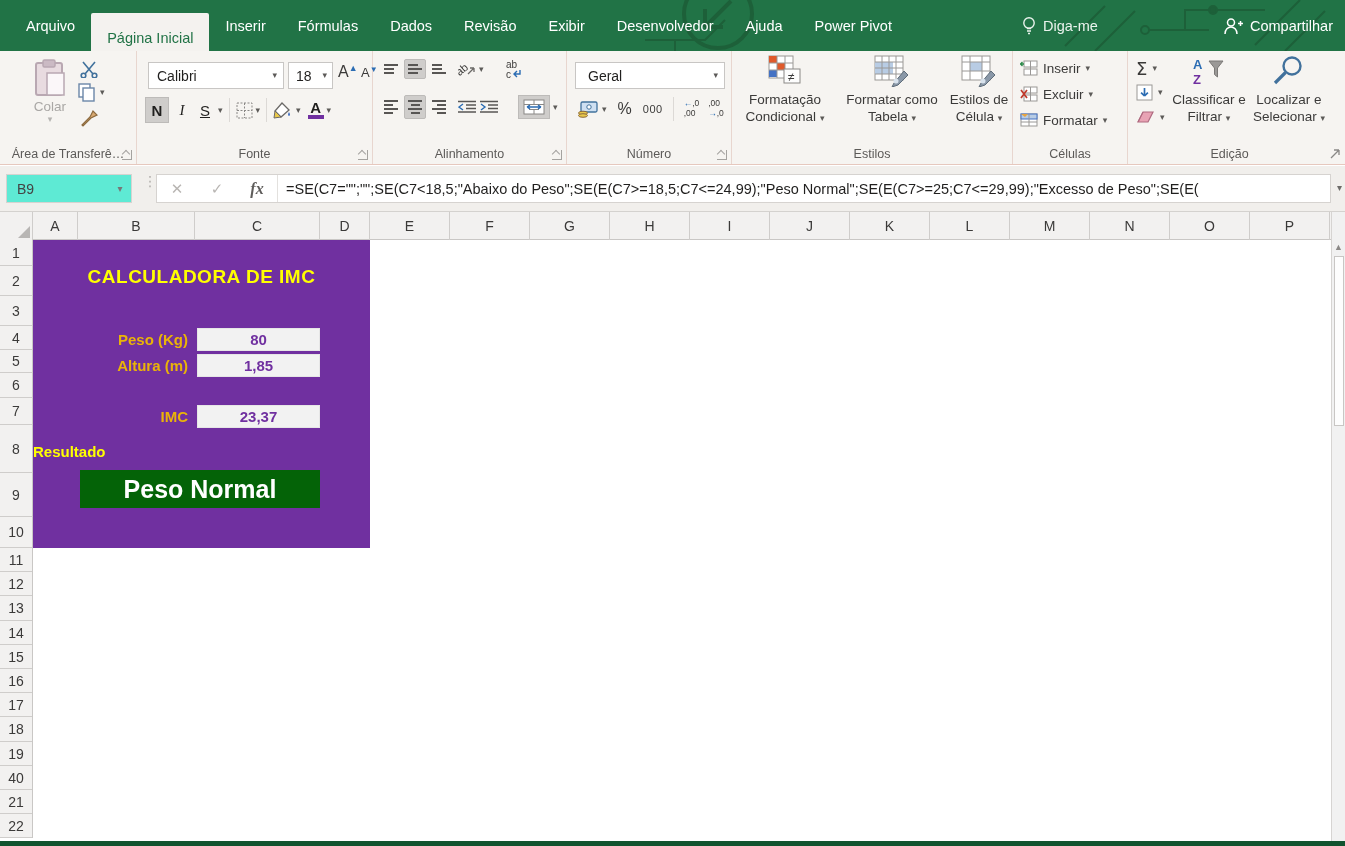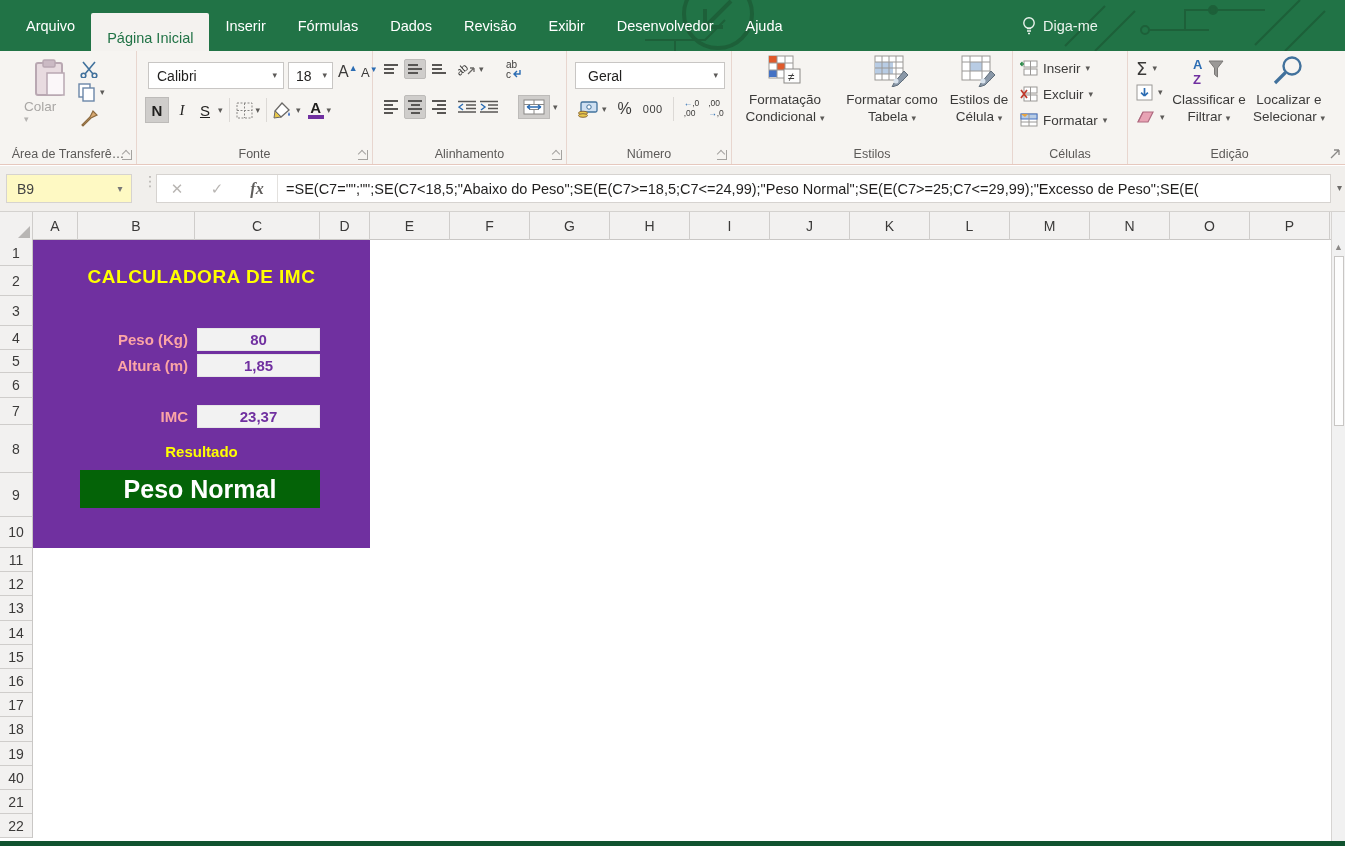--- a/index.html
+++ b/index.html
@@ -29,21 +29,21 @@
   .bigbtn { position:absolute; top:4px; display:flex; flex-direction:column; align-items:center; cursor:pointer; }
   .bigbtn .cap { font-size:13.5px; color:#3b3a39; text-align:center; line-height:1.25; margin-top:5px; }
   .smallbtn { position:absolute; display:flex; align-items:center; gap:5px; font-size:13.5px; color:#3b3a39; cursor:pointer; }
 
   
   .lns { display:inline-flex; flex-direction:column; gap:2px; padding:4px 3px; border-radius:2px; }
   .lns i { display:block; height:2px; background:#585654; }
 
   
   .fbar { position:absolute; left:0; top:166px; width:1345px; height:46px; background:#f1efec; border-bottom:1px solid #d4d2cf; }
-  .namebox { position:absolute; left:6px; top:8px; width:126px; height:29px; background:#fef9c3; border:1px solid #d6d3d0; display:flex; align-items:center; }
+  .namebox { position:absolute; left:6px; top:8px; width:126px; height:29px; background:#5eead4; border:1px solid #d6d3d0; display:flex; align-items:center; }
   .namebox span.txt { flex:1; padding-left:10px; font-size:14px; color:#444; }
   .namebox .nbd { width:22px; text-align:center; color:#777; font-size:10px; }
   .dots { position:absolute; left:143px; top:12px; color:#b0aeab; font-size:14px; letter-spacing:0; line-height:7px; }
   .fxpanel { position:absolute; left:156px; top:8px; width:1175px; height:29px; background:#fff; border:1px solid #d6d3d0; display:flex; align-items:center; }
   .fxbtn { width:40px; text-align:center; font-size:15px; color:#b8b5b2; }
   .fxit { font-family:"Liberation Serif", serif; font-style:italic; font-weight:bold; color:#5f5d5b; font-size:16px; }
   .formulatxt { flex:1; border-left:1px solid #e3e1de; align-self:stretch; display:flex; align-items:center; padding-left:8px; font-size:14.5px; color:#201f1e; white-space:nowrap; overflow:hidden; }
   .fexpand { position:absolute; right:3px; top:16px; color:#6d6b69; font-size:10px; }
 
   
@@ -51,23 +51,23 @@
   .colhdr { position:absolute; left:0; top:0; height:28px; width:1331px; background:#f2f1f0; border-bottom:1px solid #c9c7c5; display:flex; }
   .corner { width:33px; height:28px; border-right:1px solid #cfcdcb; position:relative; background:#f2f1f0; }
   .corner:after { content:""; position:absolute; right:2px; bottom:2px; border-left:12px solid transparent; border-bottom:12px solid #b8b6b4; }
   .chcell { height:28px; border-right:1px solid #cfcdcb; display:flex; align-items:center; justify-content:center; font-size:14px; color:#3b3a39; }
   .rowhdr { position:absolute; left:0; top:28px; width:33px; background:#f2f1f0; border-right:1px solid #c9c7c5; }
   .rhcell { border-bottom:1px solid #cfcdcb; display:flex; align-items:center; justify-content:center; font-size:14px; color:#3b3a39; }
 
   
   .calc { position:absolute; left:33px; top:28px; width:337px; height:308px; background:#7030A0; }
   .calc .title { position:absolute; left:0; right:0; top:26px; text-align:center; font-size:19px; font-weight:bold; color:#FFFF00; letter-spacing:.5px; }
-  .ylabel { position:absolute; width:155px; text-align:right; font-size:15px; font-weight:bold; color:#fca5a5; }
+  .ylabel { position:absolute; width:155px; text-align:right; font-size:15px; font-weight:bold; color:#eab308; }
   .vbox { position:absolute; left:164px; width:123px; background:#f2f2f2; border:1px solid #e6e6e6; display:flex; align-items:center; justify-content:center; font-size:15px; font-weight:bold; color:#7030A0; }
-  .resultlbl { position:absolute; left:0; right:0; top:203px; text-align:center; font-size:15px; font-weight:bold; color:#FFFF00; }
+  .resultlbl { position:absolute; left:0; right:0; top:203px; text-align:left; font-size:15px; font-weight:bold; color:#FFFF00; }
   .resultbox { position:absolute; left:47px; top:230px; width:240px; height:38px; background:#046307; display:flex; align-items:center; justify-content:center; font-size:25px; font-weight:bold; color:#fff; }
 
   
   .vscroll { position:absolute; left:1331px; top:0; width:14px; height:629px; background:#f1f1f1; border-left:1px solid #d6d4d2; }
   .vup { position:absolute; left:2px; top:30px; color:#8a8886; font-size:9px; }
   .vthumb { position:absolute; left:2px; top:44px; width:10px; height:170px; background:#fdfdfd; border:1px solid #c8c6c4; }
 
   .statusstrip { position:absolute; left:0; bottom:0; width:1345px; height:5px; background:#11532f; }
 
   svg { display:block; }
@@ -95,36 +95,47 @@
     <div class="tabs" id="tabs">
         <div class="tab">Arquivo</div>
         <div class="tab active">Página Inicial</div>
         <div class="tab">Inserir</div>
         <div class="tab">Fórmulas</div>
         <div class="tab">Dados</div>
         <div class="tab">Revisão</div>
         <div class="tab">Exibir</div>
         <div class="tab">Desenvolvedor</div>
         <div class="tab">Ajuda</div>
+        <div class="tab">Power Pivot</div>
       </div>
     <div class="tellme">
       <svg width="14" height="20" viewBox="0 0 14 20">
           <g stroke="#eaf3ed" fill="none" stroke-width="1.4">
             <circle cx="7" cy="7" r="5.2"></circle>
             <path d="M5 12.5 h4 M5 15 h4 M6 17.5 h2"></path>
           </g>
         </svg>
       <span>Diga-me</span>
     </div>
+    <div class="share">
+      <svg width="20" height="18" viewBox="0 0 20 18">
+          <g stroke="#fff" fill="none" stroke-width="1.5">
+            <circle cx="8" cy="5.5" r="3.5"></circle>
+            <path d="M2 17 c0-4.5 3-7 6-7 s6 2.5 6 7"></path>
+            <path d="M15 6.5 h5 M17.5 4 v5"></path>
+          </g>
+        </svg>
+      <span>Compartilhar</span>
+    </div>
   </div>
 
   <div class="ribbon">
 
     <div class="rgroup" style="left:0; width:137px;">
-      <div class="abs" style="left:24px; top:8px; width:52px; text-align:left;">
+      <div class="abs" style="left:24px; top:8px; width:52px; text-align:center;">
         <svg style="margin:0 auto;" width="34" height="38" viewBox="0 0 34 38">
           <rect x="3" y="4" width="26" height="32" rx="2" fill="#e8dbe0" stroke="#b9a8b2" stroke-width="2"></rect>
           <rect x="10" y="1" width="12" height="7" rx="1.5" fill="#cbbac4" stroke="#b9a8b2" stroke-width="1.5"></rect>
           <rect x="14" y="14" width="17" height="22" fill="#fbf7f9" stroke="#b9a8b2" stroke-width="1.5"></rect>
         </svg>
         <div style="font-size:13.5px; color:#a9a7a5; margin-top:2px;">Colar</div>
         <div class="dd" style="color:#b5b3b1; margin-top:1px;">▾</div>
       </div>
       <div class="abs" style="left:80px; top:10px;">
         <svg width="18" height="17" viewBox="0 0 18 17">

